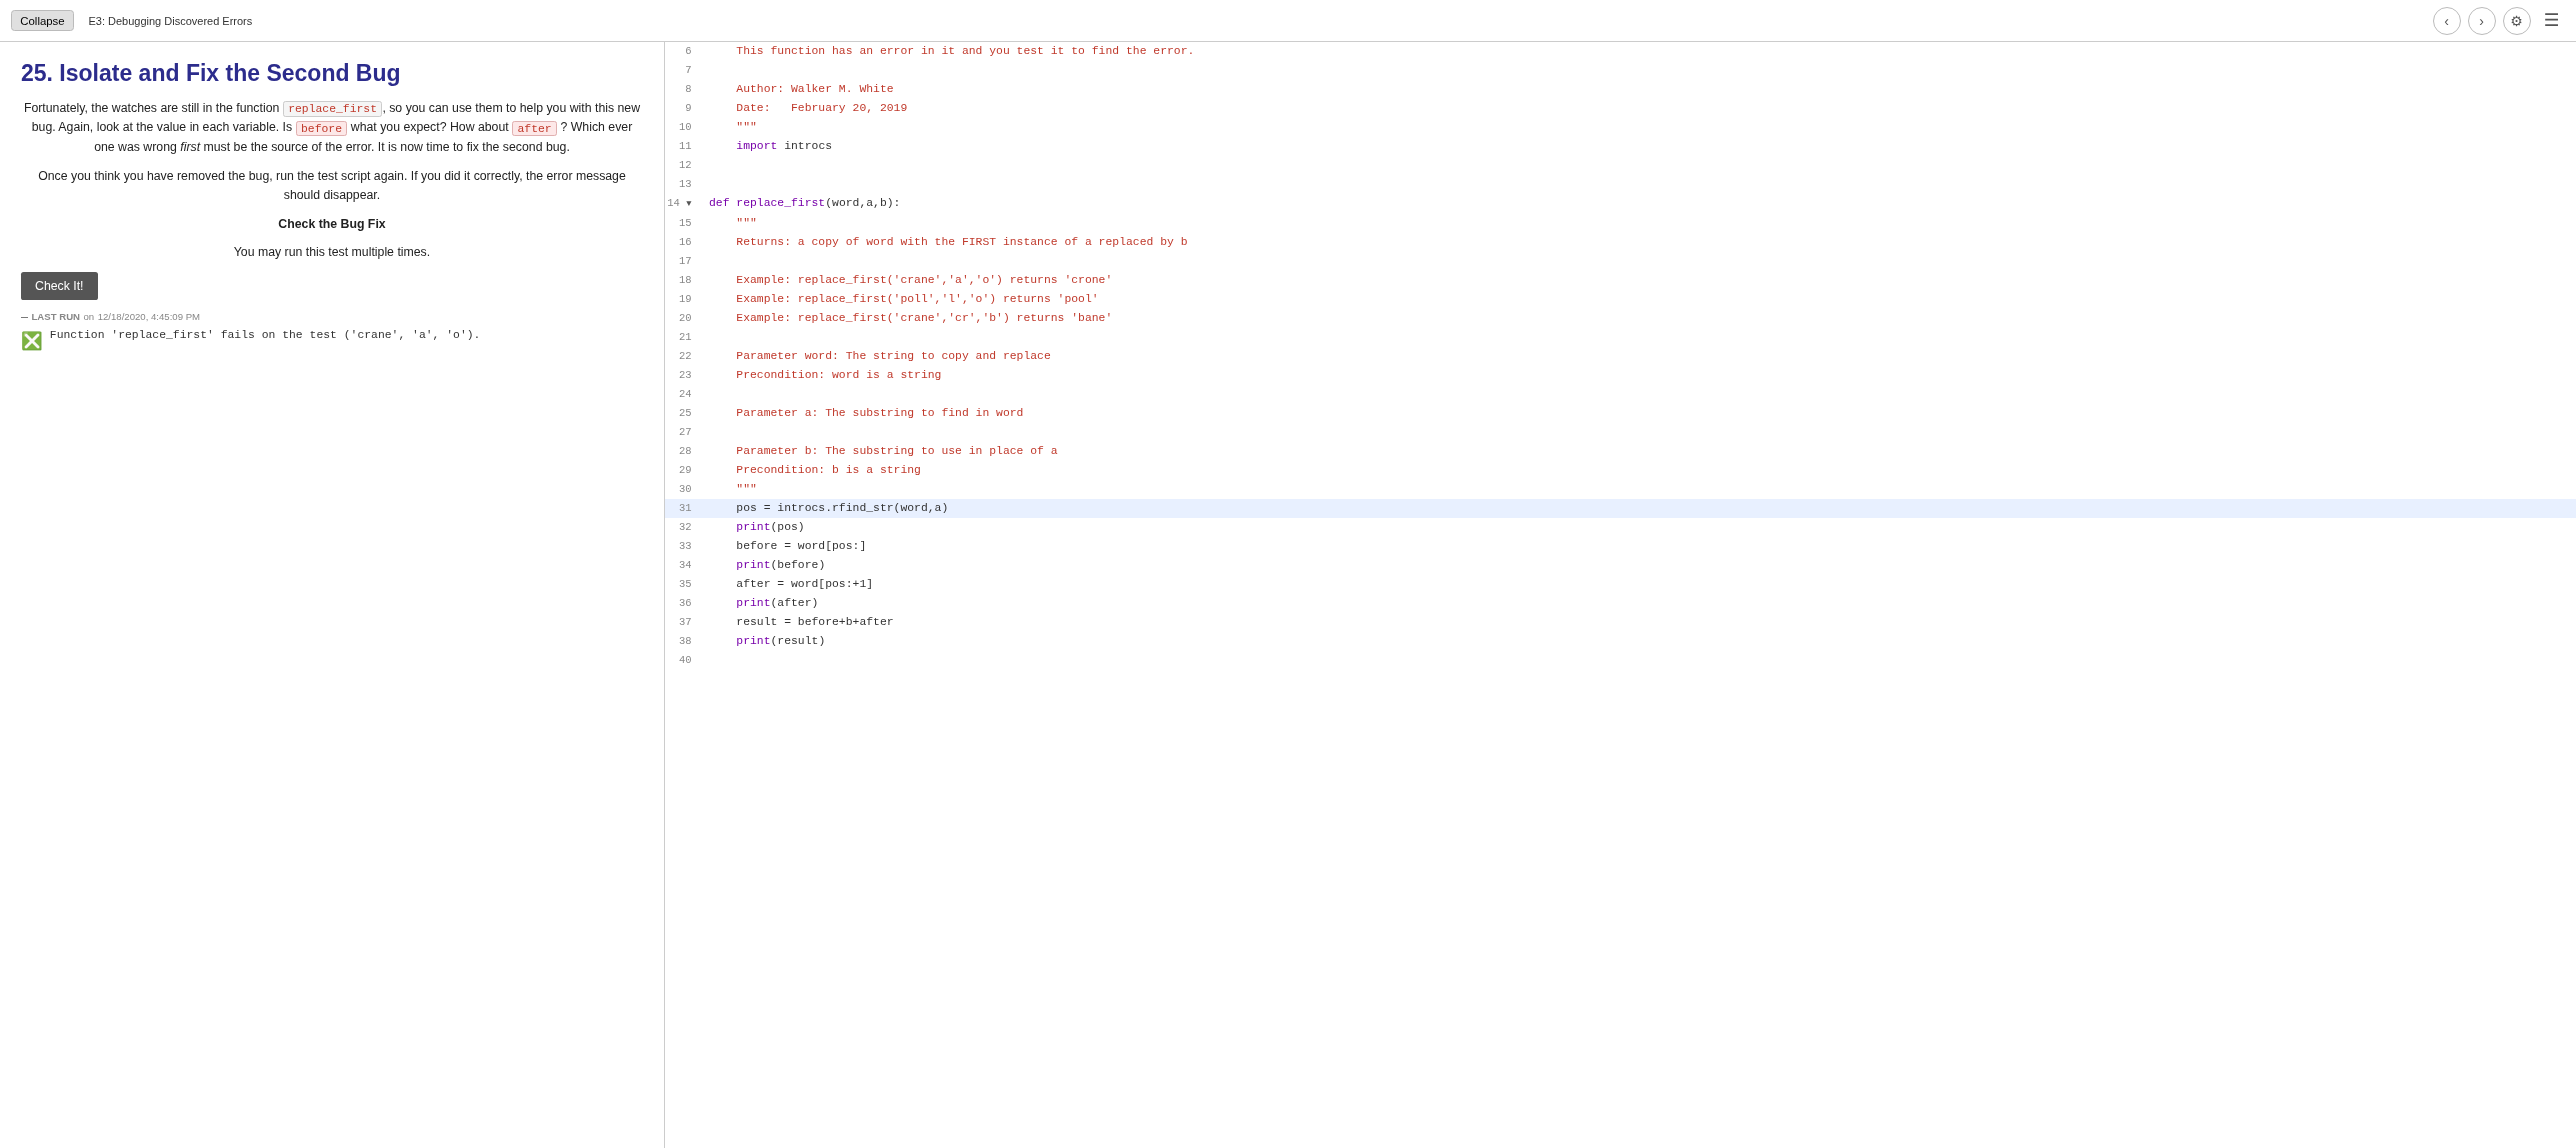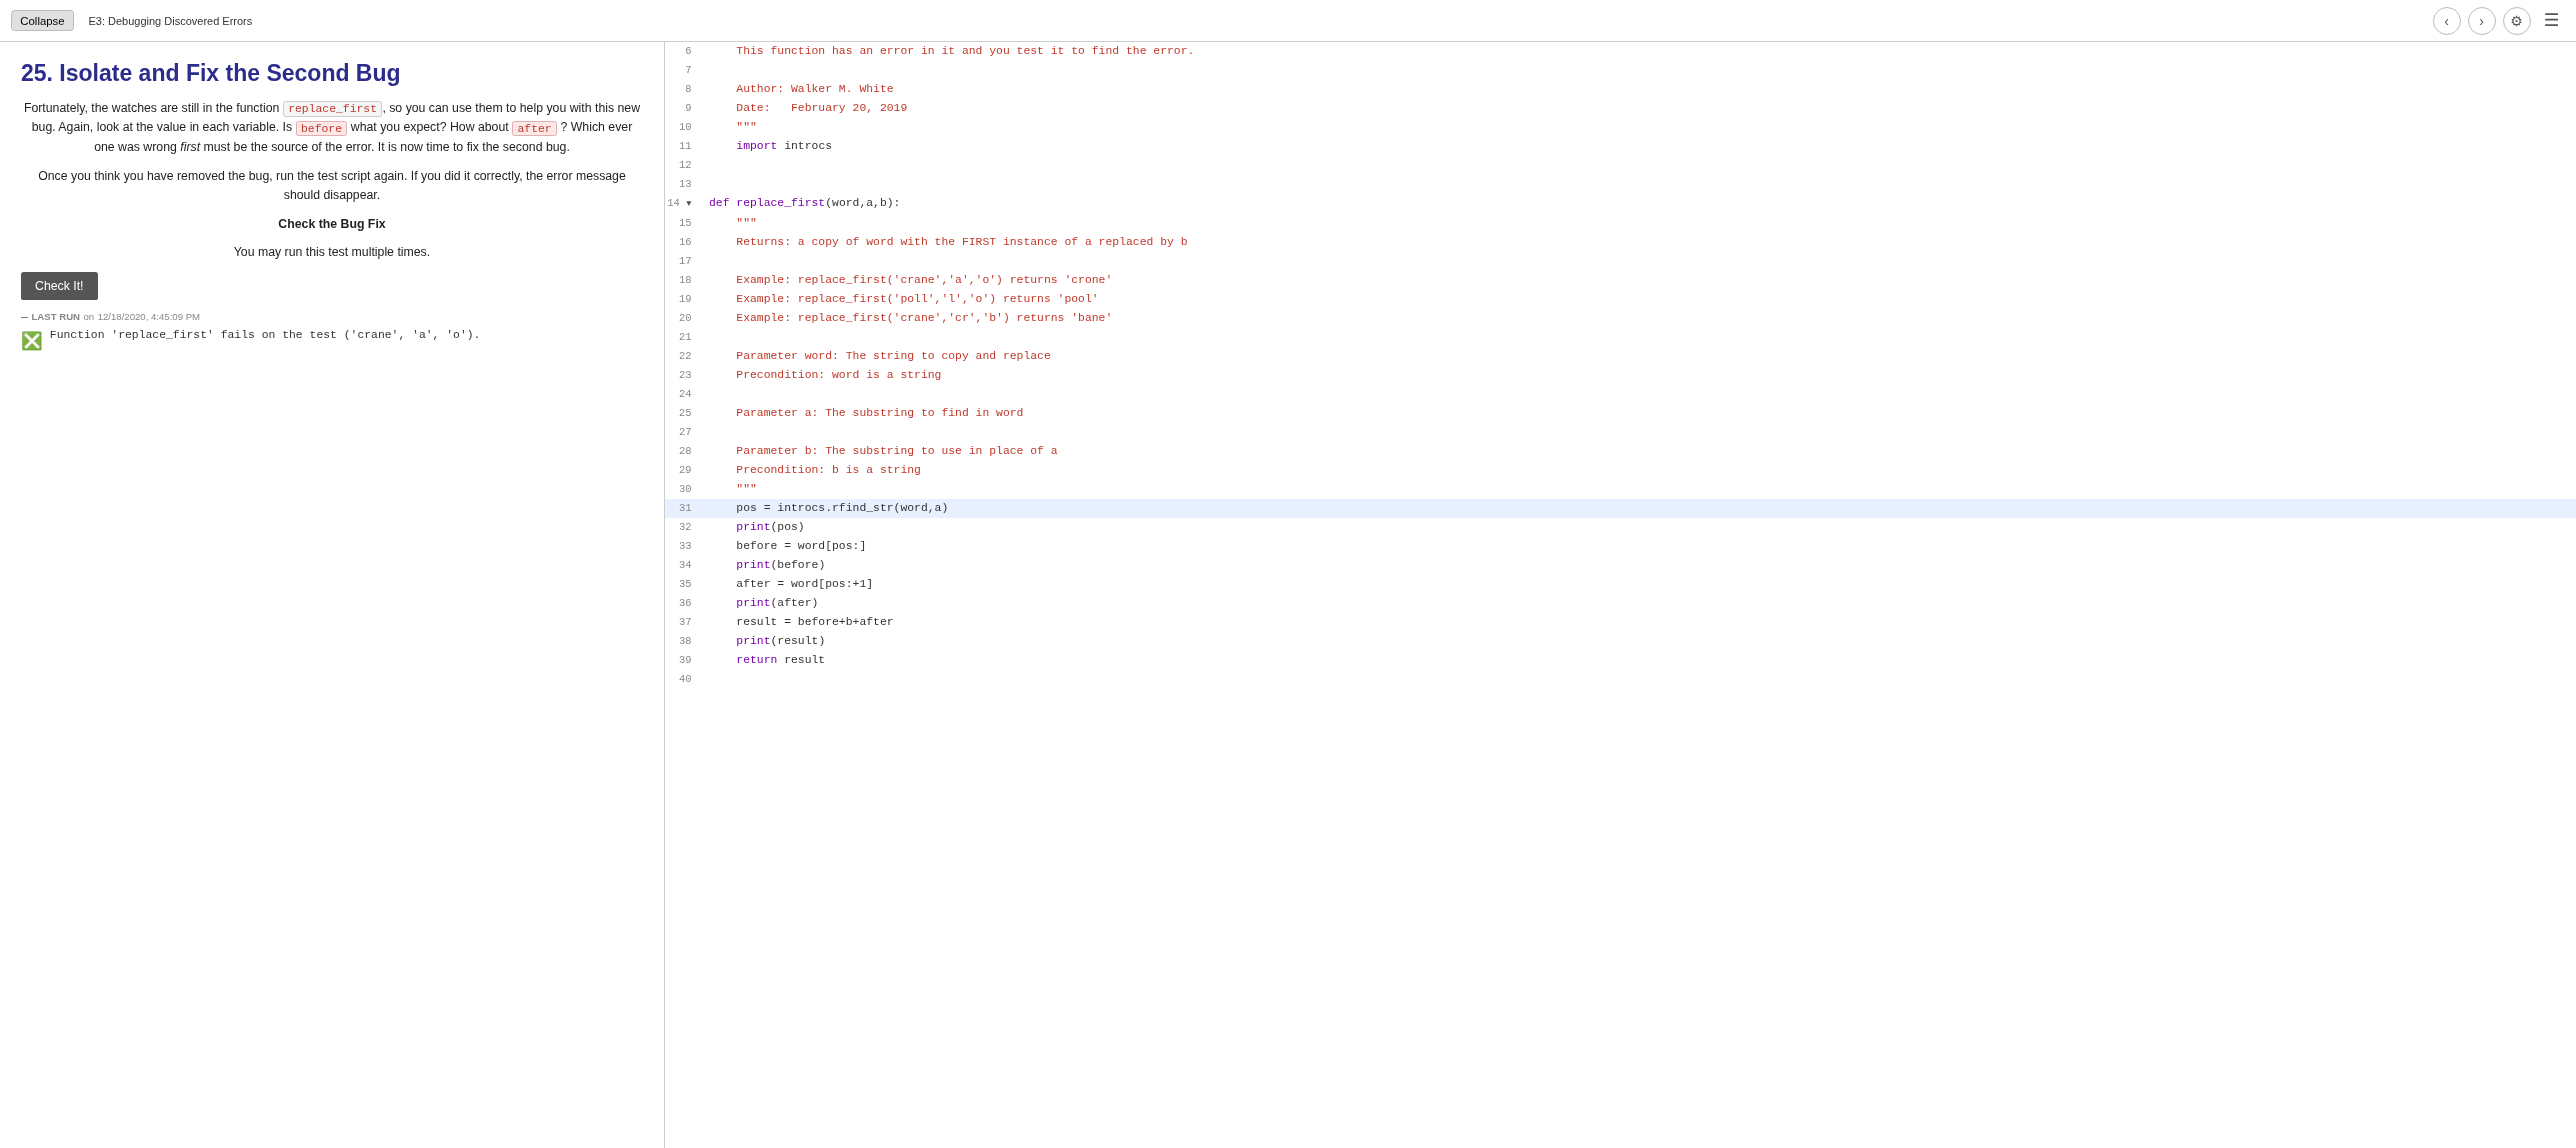--- a/index.html
+++ b/index.html
@@ -238,23 +238,19 @@
       </div>
       <div class="code-line">
         <div class="line-num">37</div>
         <div class="line-content">    result = before+b+after</div>
       </div>
       <div class="code-line">
         <div class="line-num">38</div>
         <div class="line-content">    <span class="kw">print</span>(result)</div>
       </div>
       <div class="code-line">
-        <div class="line-num">39</div>
-        <div class="line-content">    <span class="kw">return</span> result</div>
-      </div>
-      <div class="code-line">
         <div class="line-num">40</div>
         <div class="line-content"></div>
       </div>
     </div>
 
 </div>
 
 
 </body></html>

